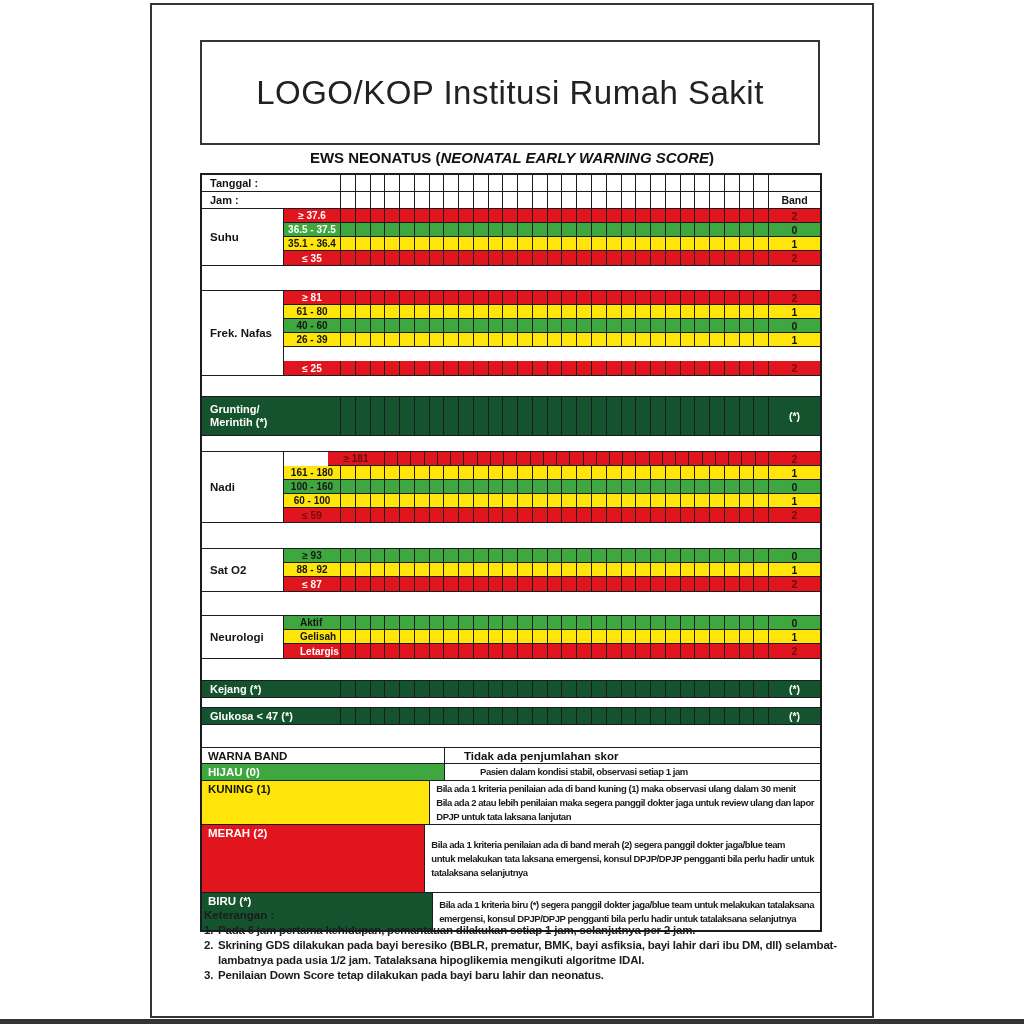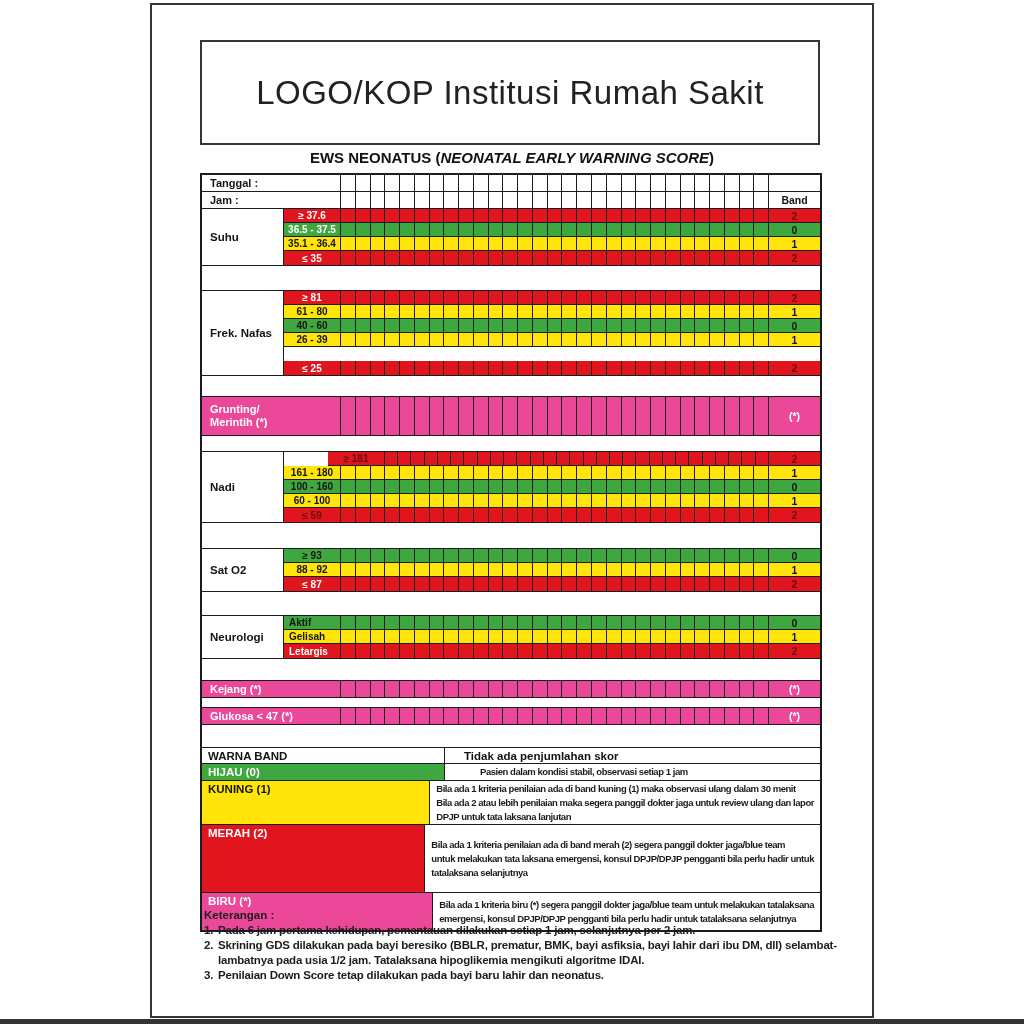--- a/index.html
+++ b/index.html
@@ -20,23 +20,23 @@
   .bandcell{width:51px;border-right:none;justify-content:center}
   .bandhead{font-weight:700;font-size:10.5px}
   .bandv{font-weight:700;font-size:10.5px}
   .gaprow{width:100%;background:#fff}
   .grp{display:flex;border-bottom:1px solid #1c1c1e}
   .glabel{width:82px;border-right:1px solid #1c1c1e;font-weight:700;font-size:11.5px;display:flex;align-items:center;padding-left:8px;background:#fff}
   .rows{flex:1;display:flex;flex-direction:column}
   .grow{display:flex;border-bottom:1px solid #1c1c1e}
   .grow:last-child{border-bottom:none}
   .rangecell{width:57px;font-weight:700;font-size:10px;justify-content:center}
-  .al{justify-content:flex-start;padding-left:5px}
+  .al{justify-content:flex-start;padding-left:16px}
   .bluelab{flex-direction:column;align-items:flex-start;justify-content:center;color:#fff;font-weight:700;font-size:11px;line-height:13px}
-  .bg-red{background:#e0151d}.bg-green{background:#3fa73f}.bg-yellow{background:#ffe50a}.bg-blue{background:#ec4899}
+  .bg-red{background:#e0151d}.bg-green{background:#3fa73f}.bg-yellow{background:#ffe50a}.bg-blue{background:#14532d}
   .t-white{color:#fff}.t-black{color:#141414}.t-dark{color:#6b0d12}
   .lrow{display:flex;width:100%;border-bottom:1px solid #1c1c1e}
   .lrow:last-child{border-bottom:none}
   .lleft{width:243px;border-right:1px solid #1c1c1e;font-weight:700;font-size:11.5px;display:flex;align-items:flex-start;padding:2px 0 0 6px}
   .lright{flex:1;display:flex;flex-direction:column;justify-content:center;padding:1px 6px}
   .lheadtext{font-weight:700;font-size:11.5px;color:#111}
   .ltext .lline{font-weight:700;font-size:9.5px;letter-spacing:-0.45px;line-height:14px;white-space:nowrap;color:#1b1b1b}
   #notes{position:absolute;left:204px;top:908px;width:618px;color:#1c1c1c}
   .ntitle{font-weight:700;font-size:11.5px;line-height:15px}
   .nitem{display:flex;font-weight:700;font-size:11.5px;letter-spacing:-0.2px;line-height:15px}

